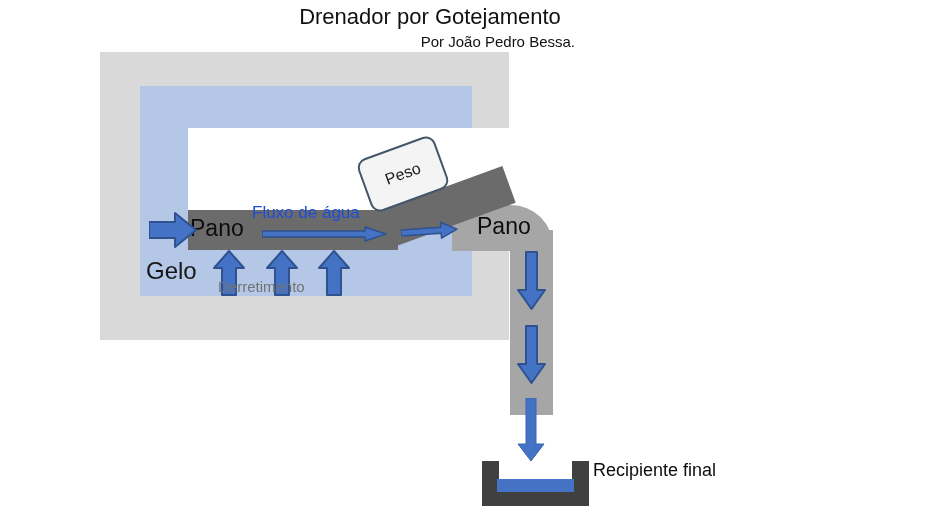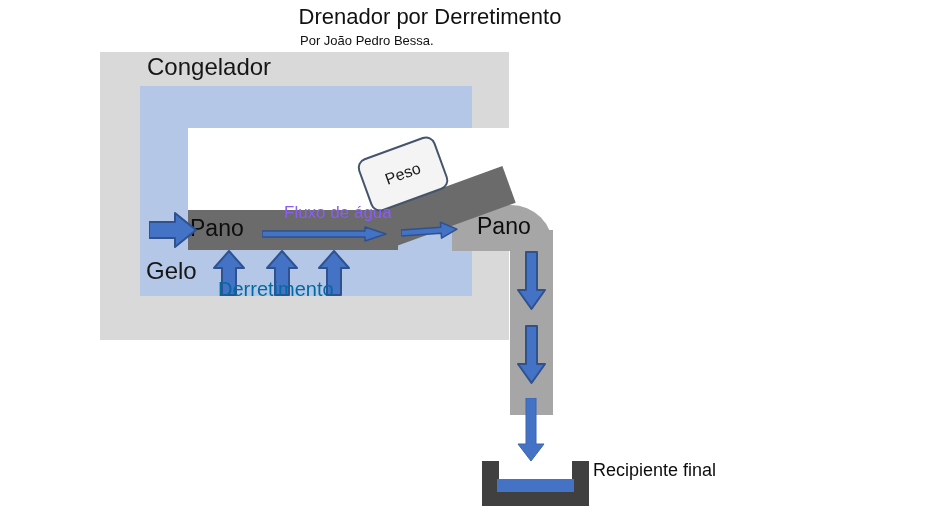--- a/index.html
+++ b/index.html
@@ -3,21 +3,21 @@
 <meta charset="utf-8">
 <style>
   html,body{margin:0;padding:0;background:#fff;}
   .canvas{
     position:relative;width:930px;height:523px;background:#ffffff;overflow:hidden;
     font-family:"Liberation Sans",sans-serif;color:#111;
   }
   .abs{position:absolute;}
 
   .title{left:155px;top:4px;width:550px;text-align:center;font-size:22px;color:#111;}
-  .subtitle{left:300px;top:33px;width:275px;text-align:left;font-size:13px;color:#111;}
+  .subtitle{left:300px;top:33px;width:275px;text-align:right;font-size:15px;color:#111;}
 
   .freezer{left:100px;top:52px;width:409px;height:288px;background:#d9d9d9;}
   .freezer-label{left:147px;top:53px;font-size:24px;color:#161616;}
   .ice{left:140px;top:86px;width:332px;height:210px;background:#b4c7e7;}
   .interior{left:188px;top:128px;width:321px;height:83px;background:#ffffff;}
   .ice-label{left:146px;top:257px;font-size:24px;color:#161616;}
 
   .elbow-horiz{left:452px;top:205px;width:101px;height:46px;background:#a6a6a6;border-top-right-radius:42px;}
   .elbow-vert{left:510px;top:230px;width:43px;height:185px;background:#a6a6a6;}
 
@@ -25,22 +25,22 @@
     transform:rotate(-20deg);transform-origin:0% 50%;}
   .cloth-bar{left:188px;top:210px;width:210px;height:40px;background:#6b6b6b;}
 
   .weight-box{left:362px;top:146px;width:78px;height:52px;background:#f4f4f4;
     border:2px solid #44546a;border-radius:10px;transform:rotate(-20deg);
     display:flex;align-items:center;justify-content:center;}
   .weight-label{font-size:16px;color:#1a1a1a;}
 
   .cloth-left-label{left:190px;top:215px;font-size:23px;color:#0d0d0d;}
   .cloth-right-label{left:477px;top:213px;font-size:23px;color:#0d0d0d;}
-  .flow-label{left:252px;top:203px;font-size:17px;color:#8b5cf6;margin-left:32px;}
-  .melting-label{left:218px;top:278px;font-size:20px;color:#0369a1;}
+  .flow-label{left:252px;top:203px;font-size:17px;color:#1d4ed8;}
+  .melting-label{left:218px;top:278px;font-size:15px;color:#737373;}
   .dripping-label{left:549px;top:427px;font-size:17.5px;color:#2b479d;}
   .container-label{left:593px;top:460px;font-size:18px;color:#0d0d0d;}
 
   .entry-arrow{left:149px;top:212px;}
   .flow-arrow-1{left:262px;top:226px;}
   .flow-arrow-2{left:401px;top:222px;transform:rotate(-4deg);}
   .melt-arrow-a{left:213px;top:250px;}
   .melt-arrow-b{left:266px;top:250px;}
   .melt-arrow-c{left:318px;top:250px;}
   .pipe-arrow-1{left:517px;top:251px;}
@@ -50,30 +50,29 @@
   .cup-left{left:482px;top:461px;width:17px;height:45px;background:#404040;}
   .cup-right{left:572px;top:461px;width:17px;height:45px;background:#404040;}
   .cup-bottom{left:482px;top:492px;width:107px;height:14px;background:#404040;}
   .cup-water{left:497px;top:479px;width:77px;height:14px;background:#4472c4;}
 </style>
 </head>
 <body>
 
 <div class="canvas">
 
-  <div class="abs title">Drenador por Derretimento</div>
+  <div class="abs title">Drenador por Gotejamento</div>
   <div class="abs subtitle">Por João Pedro Bessa.</div>
 
   <div class="abs freezer"></div>
 
   <div class="abs ice"></div>
 
   <div class="abs interior"></div>
 
-  <div class="abs freezer-label">Congelador</div>
   <div class="abs ice-label">Gelo</div>
 
   <div class="abs elbow-horiz"></div>
   <div class="abs elbow-vert"></div>
 
   <div class="abs cloth-diagonal"></div>
   <div class="abs cloth-bar"></div>
 
   <div class="abs weight-box">
     <span class="weight-label">Peso</span>

